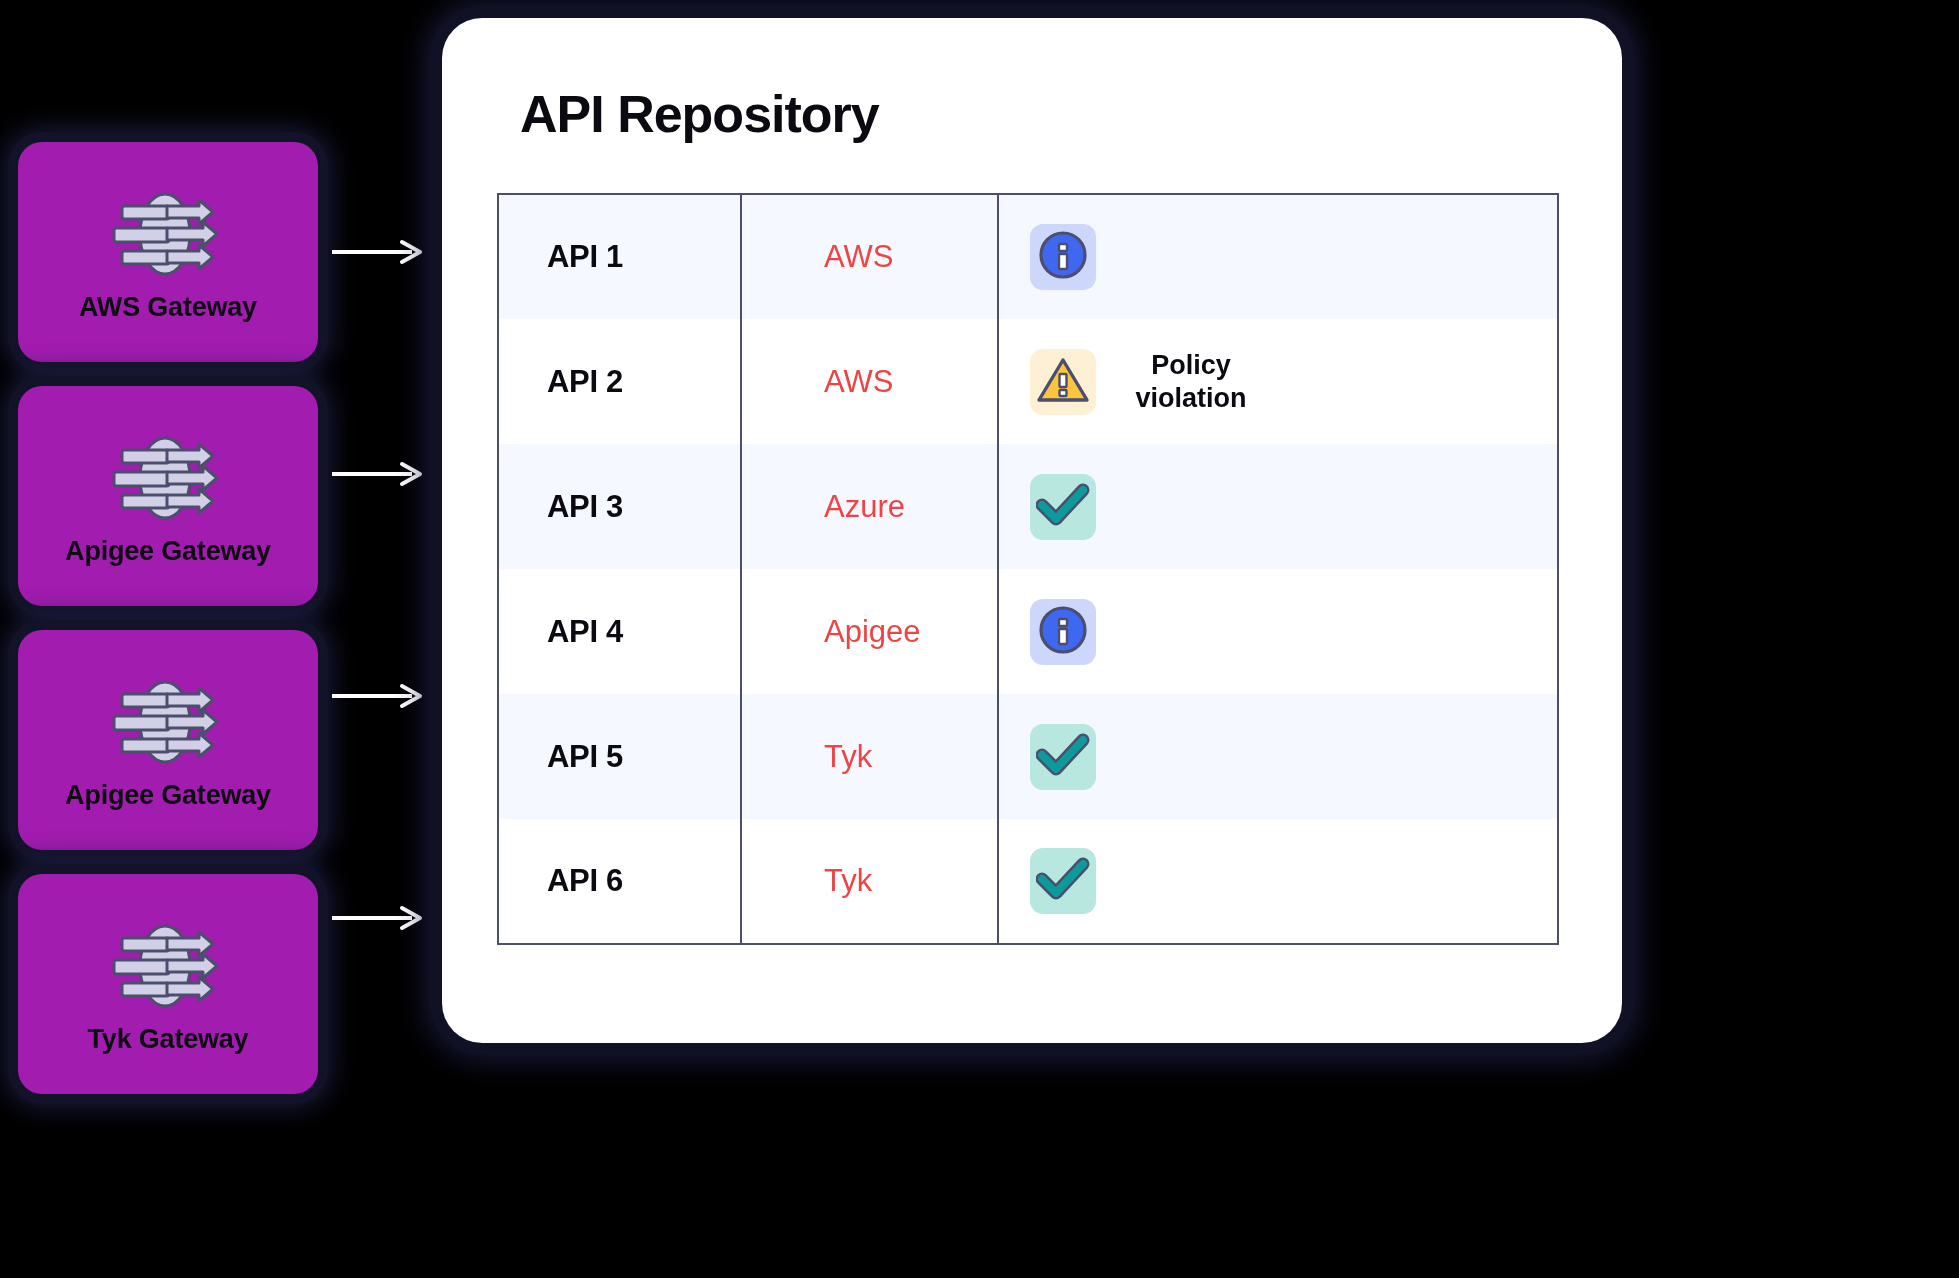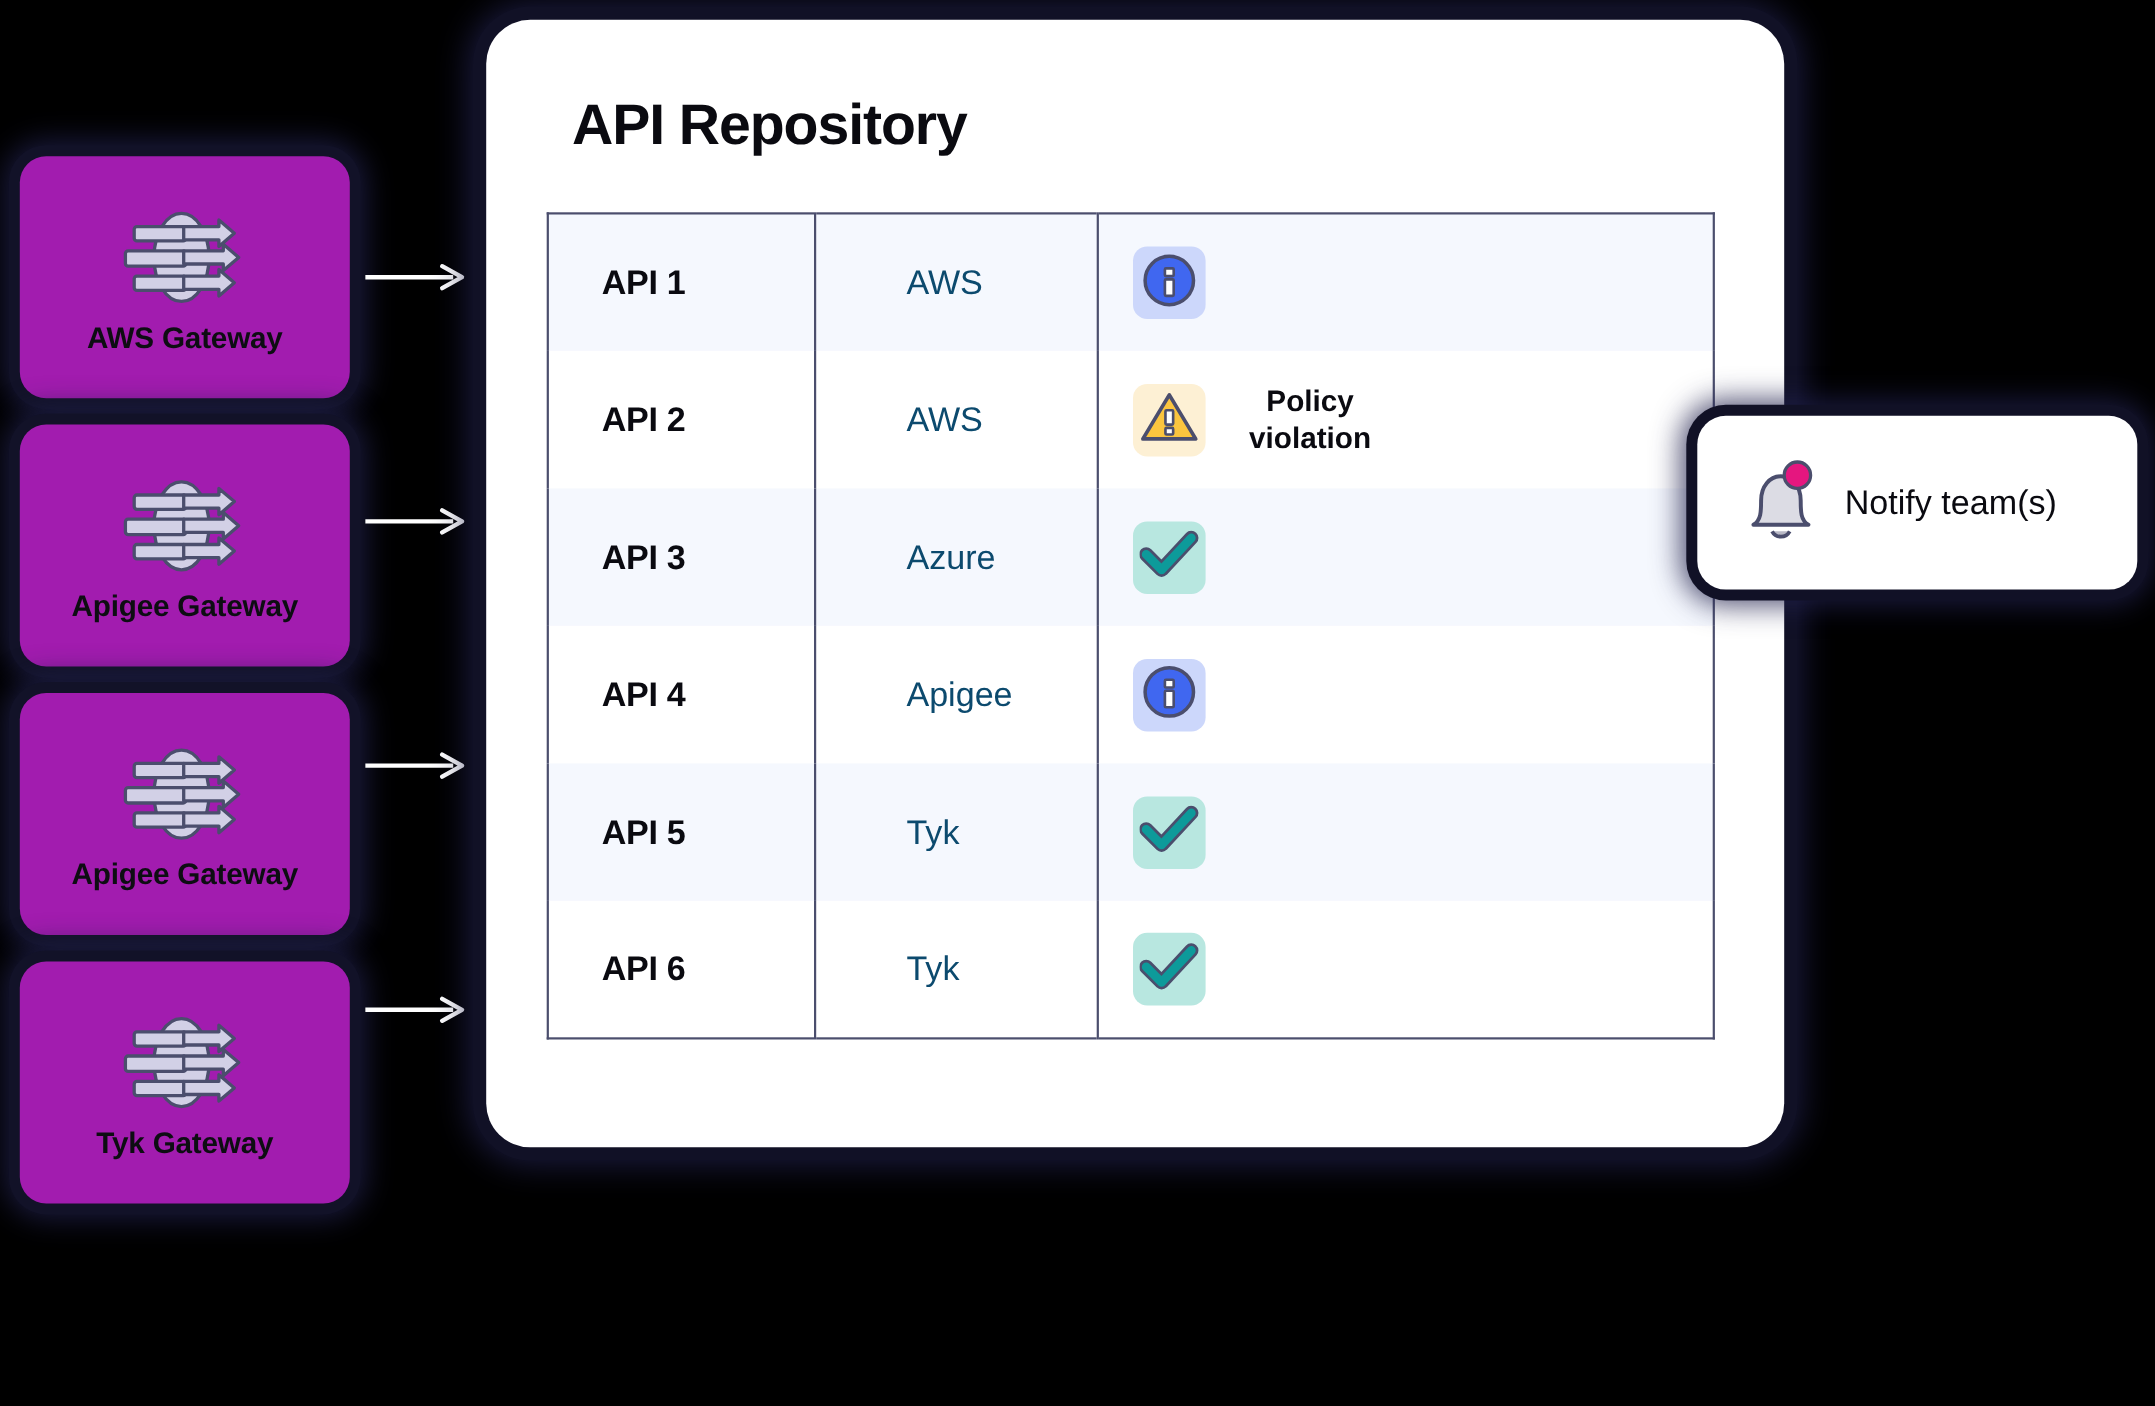--- a/index.html
+++ b/index.html
@@ -110,21 +110,21 @@
   .cell-api-name {
     font-size: 31px;
     font-weight: bold;
     color: #0a0a10;
     letter-spacing: -0.3px;
   }
 
   .cell-vendor {
     font-size: 31px;
     font-weight: normal;
-    color: #0c4a6e;
+    color: #ef4444;
   }
 
   .status-wrap { display: flex; align-items: center; gap: 20px; text-align: center; }
 
   .status-badge {
     width: 66px; height: 66px;
     border-radius: 13px;
     display: flex; align-items: center; justify-content: center;
     flex: 0 0 auto;
   }
@@ -366,24 +366,14 @@
   </svg></span>
                 </span>
               </div>
             </td>
           </tr>
         </tbody>
     </table>
 
   </div>
 
-  <div id="notify-callout">
-    <span id="notify-bell-slot">
-  <svg width="74" height="80" viewBox="0 0 74 80" xmlns="http://www.w3.org/2000/svg">
-    <path d="M30 68 a9 9 0 0 0 16 0" fill="#b9b9c6" stroke="#4b4e6d" stroke-width="3.4" stroke-linejoin="round"></path>
-    <path d="M13 62 c7 -4 7 -12 7 -22 c0 -13 8 -22 18 -22 c10 0 18 9 18 22
-             c0 10 0 18 7 22 z" fill="#dcdce4" stroke="#4b4e6d" stroke-width="3.6" stroke-linejoin="round"></path>
-    <circle cx="53" cy="17" r="12" fill="#e5167f" stroke="#4b4e6d" stroke-width="3"></circle>
-  </svg></span>
-    <span class="notify-label">Notify team(s)</span>
-  </div>
 
 </div>
 
 </body></html>

